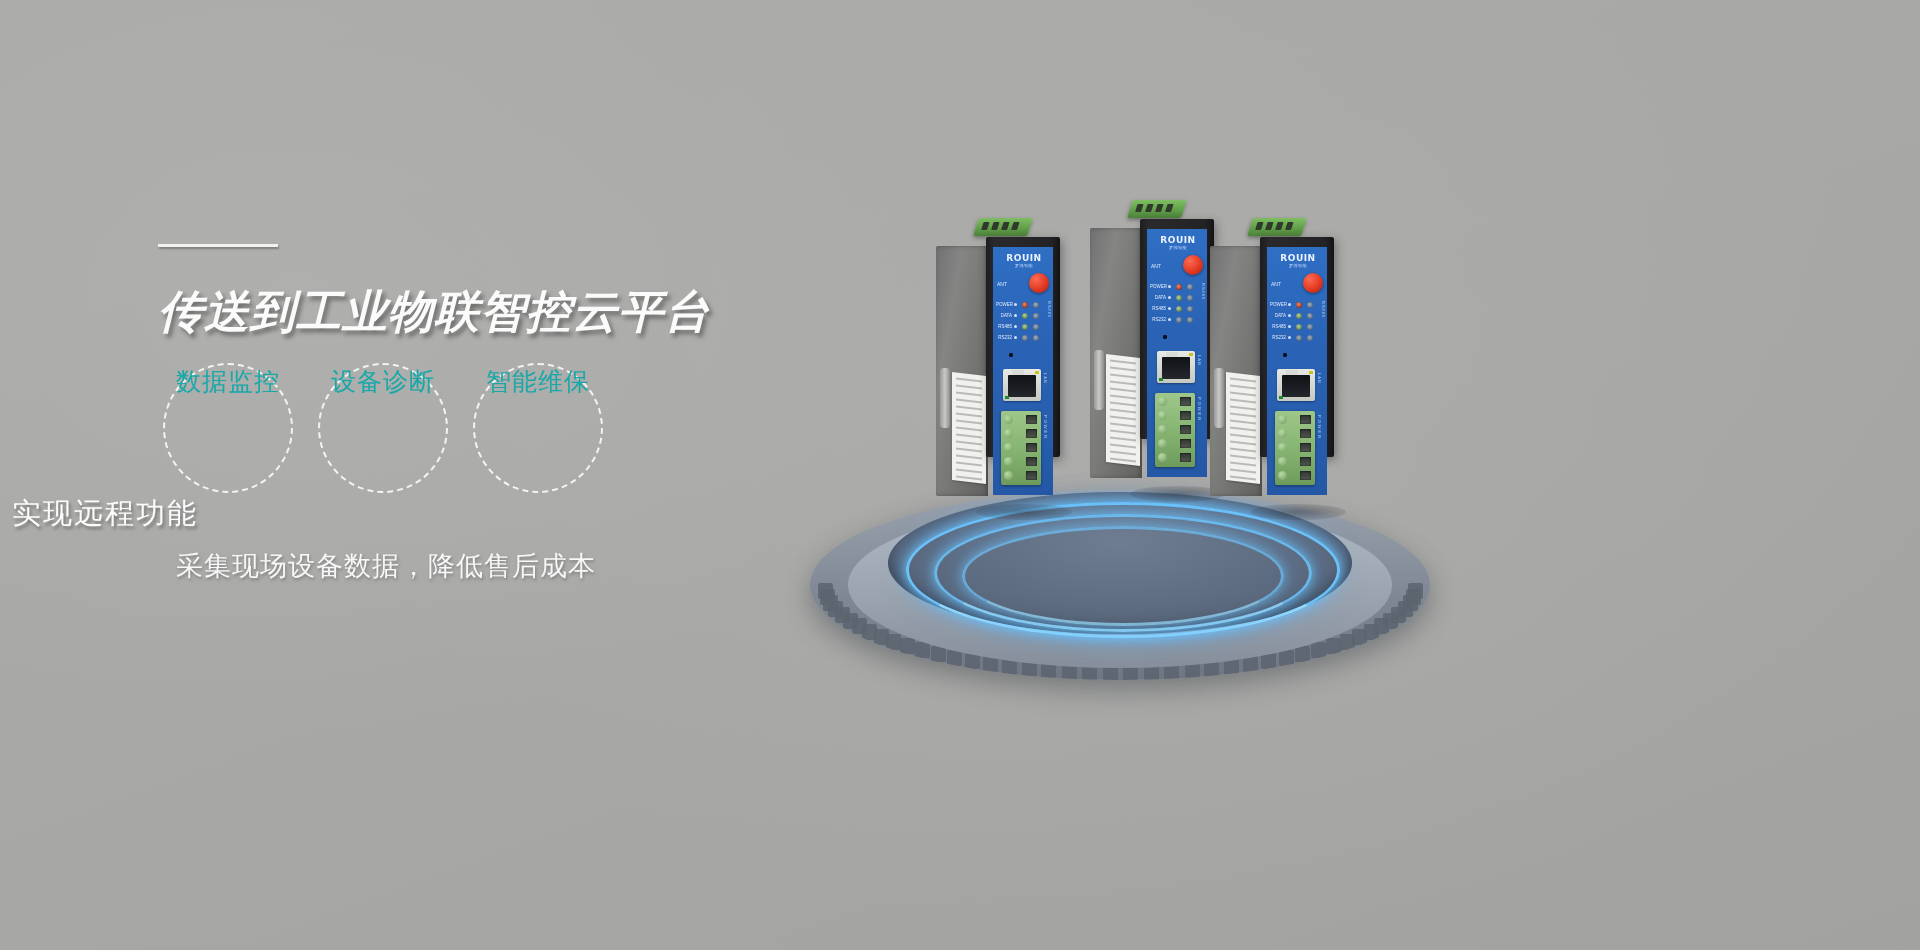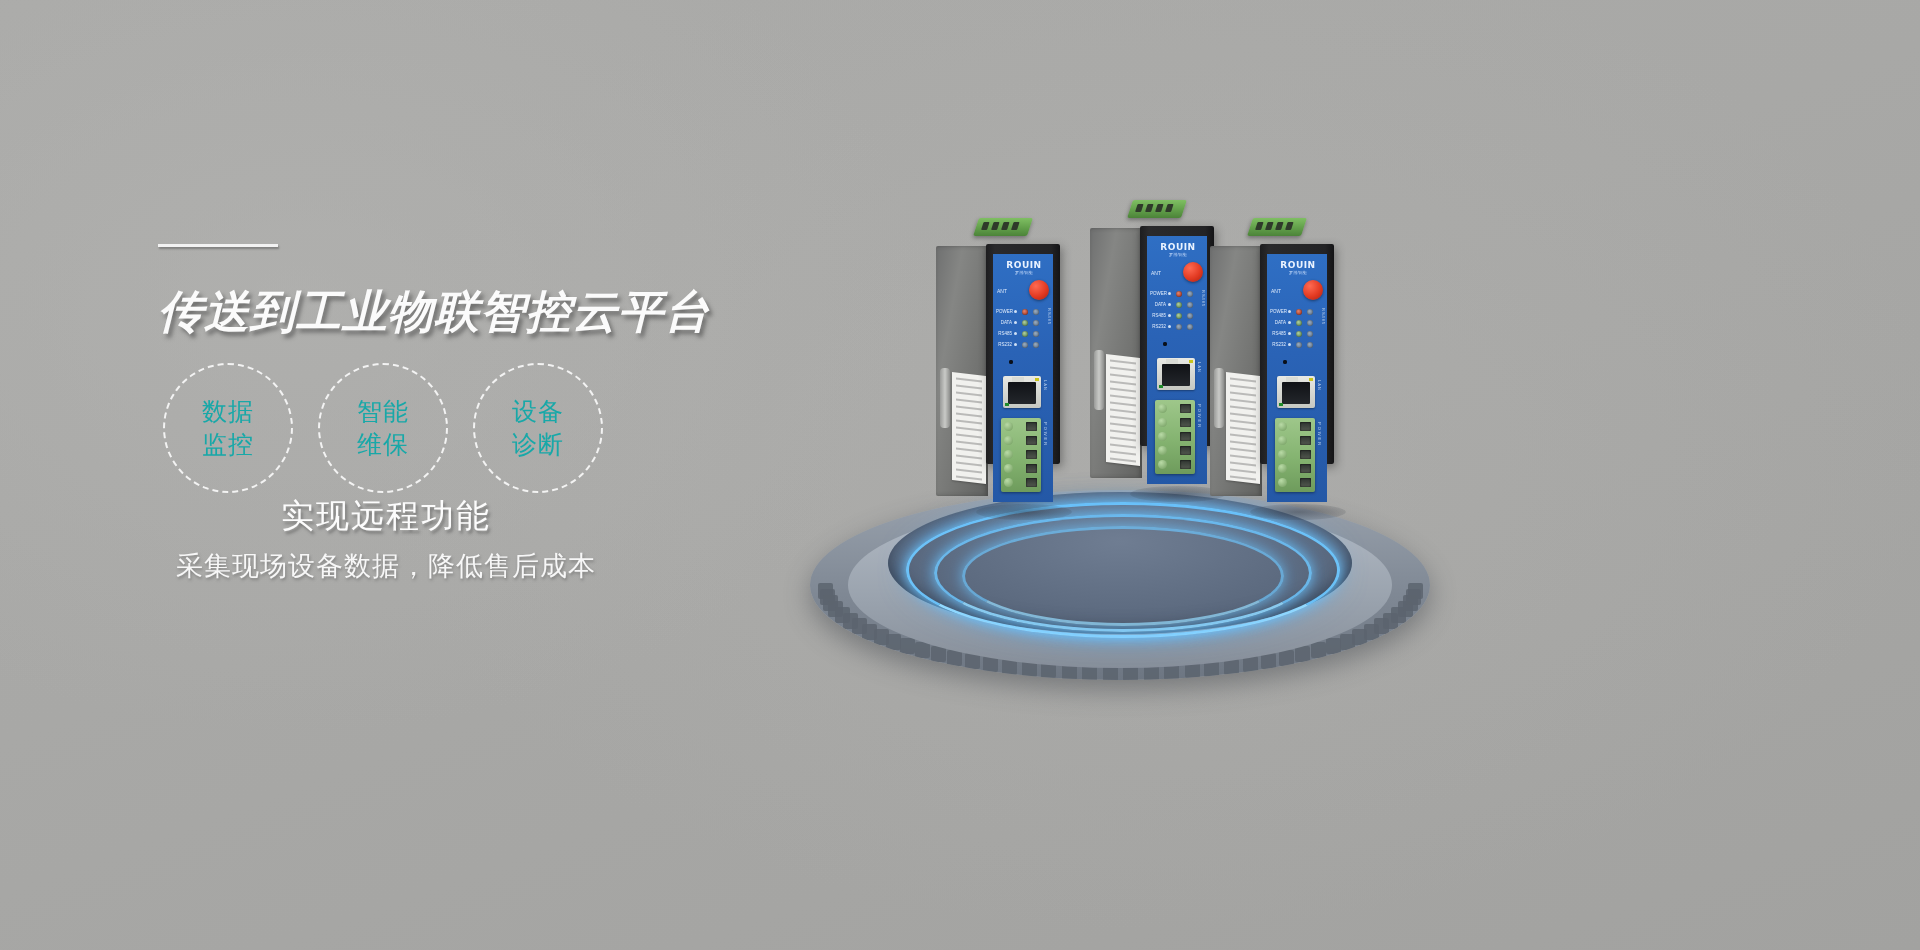--- a/index.html
+++ b/index.html
@@ -39,31 +39,31 @@
     font-size:45px;font-weight:700;font-style:italic;
     color:#fbfbfb;letter-spacing:1px;white-space:nowrap;
     text-shadow:3px 4px 4px rgba(65,65,65,0.6);
   }
 
   
   .circles{position:absolute;left:163px;top:363px;display:flex;gap:25px;}
   .circle{
     width:130px;height:130px;border-radius:50%;
     border:2px dashed rgba(255,255,255,0.85);
-    display:flex;flex-direction:column;align-items:center;justify-content:center;
+    display:flex;flex-direction:row;align-items:flex-start;justify-content:center;
     box-sizing:border-box;
   }
   .circle span{
     display:block;font-size:25px;line-height:1.32;color:#18a8a8;
     letter-spacing:1px;font-weight:400;
   }
 
   .subhead{
-    position:absolute;left:0;top:494px;width:760px;text-align:center;
-    font-size:33px;color:#fcfcfc;letter-spacing:2px;
+    position:absolute;left:0;top:494px;width:760px;text-align:left;
+    font-size:29px;color:#fcfcfc;letter-spacing:2px;
     text-shadow:2px 3px 3px rgba(70,70,70,0.5);
   }
   .subhead-inner{display:inline-block;margin-left:12px;}
 
   .tagline{
     position:absolute;left:0;top:548px;width:760px;text-align:center;
     font-size:27px;color:#f7f7f7;letter-spacing:1px;
     text-shadow:1px 2px 3px rgba(75,75,75,0.45);
   }
   .tagline-inner{display:inline-block;margin-left:12px;}
@@ -124,21 +124,21 @@
     overflow:hidden;
   }
   .dev-side-label i{
     display:block;height:2px;background:#8d8d8d;margin:5px 4px 0 4px;opacity:.55;
   }
   .dev-clip{
     position:absolute;left:4px;top:122px;width:10px;height:60px;
     background:linear-gradient(90deg,#9a9b99,#c9cac7,#8d8e8c);border-radius:4px;
   }
   .dev-front{
-    position:absolute;left:50px;top:16px;width:74px;height:220px;
+    position:absolute;left:50px;top:9px;width:74px;height:220px;
     background:linear-gradient(90deg,#1d1d1f 0%,#2a2a2c 12%,#232325 88%,#141416 100%);
     border-radius:2px;
     box-shadow:2px 3px 10px rgba(40,40,40,0.45);
   }
   .dev-panel{
     position:absolute;left:7px;top:10px;width:60px;height:248px;
     background:linear-gradient(175deg,#2f6fc4 0%,#2a63b6 40%,#2458a6 100%);
   }
   .brand{
     position:absolute;left:8px;top:6px;width:46px;text-align:center;
@@ -233,26 +233,26 @@
     </div>
 
     <div class="headline">传送到工业物联智控云平台</div>
 
     <div class="circles">
       <div class="circle">
         <span>数据</span>
         <span>监控</span>
       </div>
       <div class="circle">
+        <span>设备</span>
+        <span>诊断</span>
+      </div>
+      <div class="circle">
         <span>智能</span>
         <span>维保</span>
-      </div>
-      <div class="circle">
-        <span>设备</span>
-        <span>诊断</span>
       </div>
     </div>
 
     <div class="subhead">
       <span class="subhead-inner">实现远程功能</span>
     </div>
 
     <div class="tagline">
       <span class="tagline-inner">采集现场设备数据，降低售后成本</span>
     </div>

